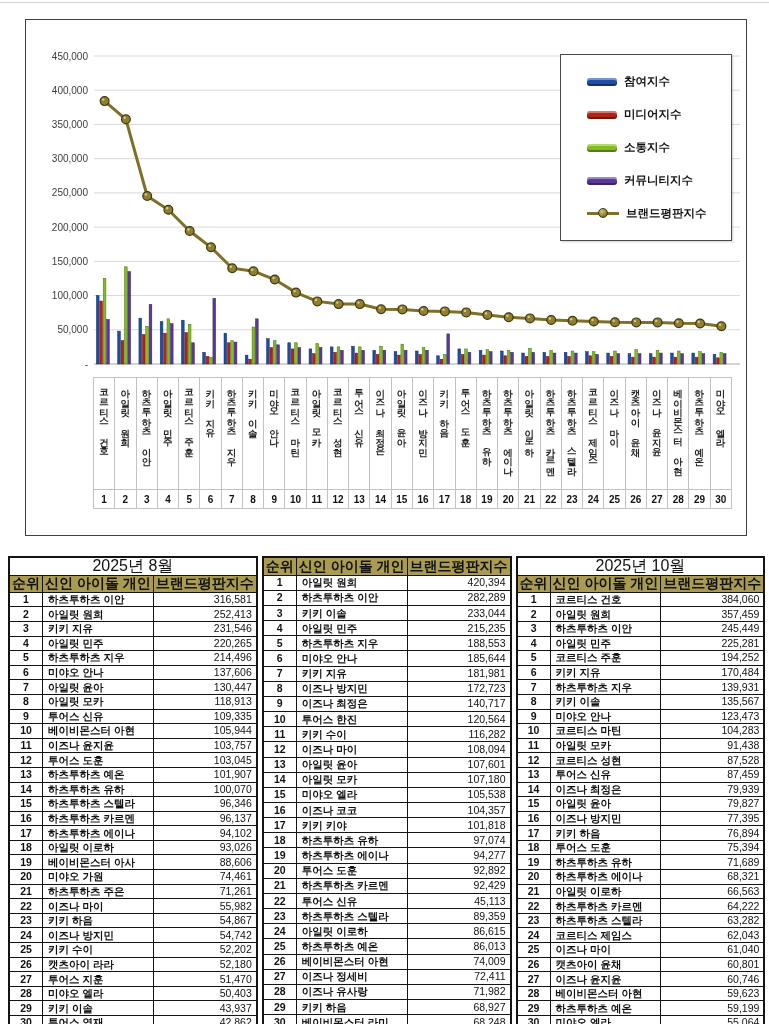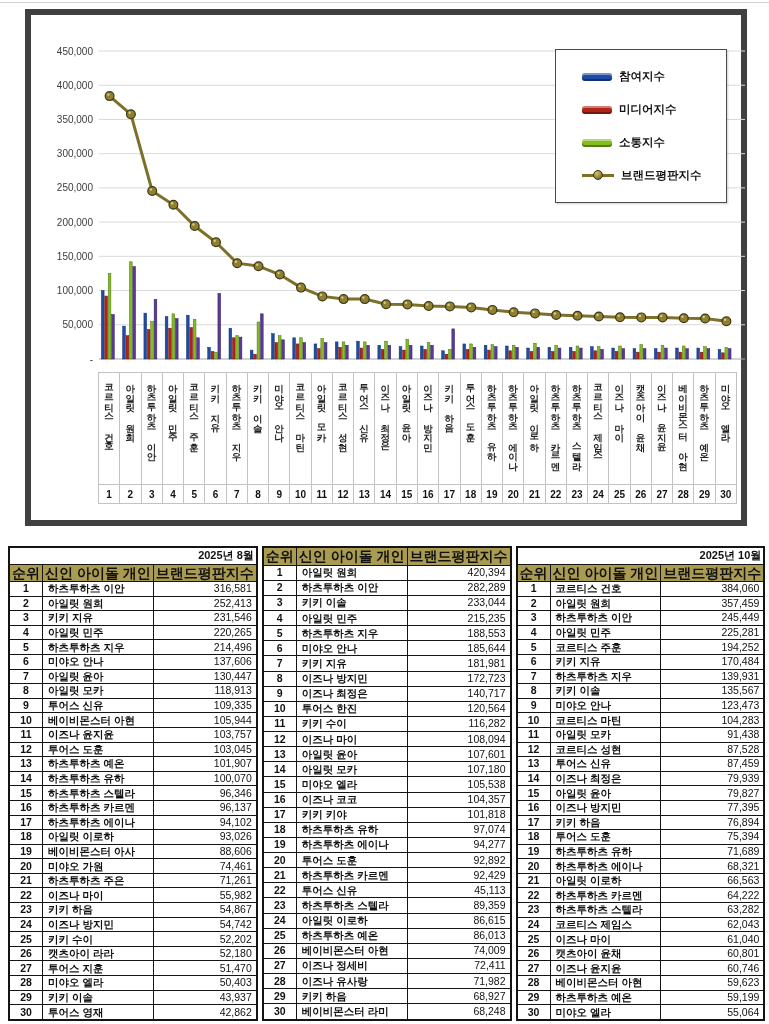--- a/index.html
+++ b/index.html
@@ -4,22 +4,22 @@
 <style>
   html,body { margin:0; padding:0; }
   body {
     width:769px; height:1024px; background:#ffffff; overflow:hidden;
     font-family:"Liberation Sans","DejaVu Sans",sans-serif; color:#111;
   }
   .top-rule { border-top:1px solid #d2d2d2; margin:2px 0 0 0; height:0; }
 
   
   .chart-panel {
-    position:relative; margin:6px 22px 0 25px; height:517px;
-    border:6px solid #404040; box-sizing:border-box; background:#fff;
+    position:relative; margin:16px 22px 0 25px; height:517px;
+    border:1px solid #404040; box-sizing:border-box; background:#fff;
     padding-top:26px;
   }
   svg.chart { display:block; margin-left:10px; }
 
   .xstrip { display:grid; grid-template-columns:repeat(30,1fr); margin-left:68px; width:638px; }
   .xcell {
     border:1px solid #c2c2c2; margin-left:-1px; margin-top:-1px; background:#fff;
     box-sizing:border-box; display:flex; justify-content:center; overflow:hidden;
   }
   .xcell.lbl { height:113px; align-items:flex-start; padding-top:4px; }
@@ -55,21 +55,21 @@
   
   .tables { display:flex; gap:4px; margin:20px 5px 0 8px; }
   table.month-table {
     border-collapse:collapse; flex:1; table-layout:fixed;
     border:2px solid #141414; background:#fff;
   }
   .month-table td, .month-table th {
     border:1px solid #141414; font-size:10.5px; padding:0 2px;
     height:13.6px; line-height:1.05; white-space:nowrap; overflow:hidden;
   }
-  tr.month-row td { font-weight:700; text-align:right; font-size:11px; height:16px; }
+  tr.month-row td { font-weight:400; text-align:center; font-size:16px; height:16px; }
   tr.cols-row th { background:#a99b51; font-weight:700; text-align:center; height:16px; font-size:14px; }
   td.rank { text-align:center; font-weight:700; }
   td.name { text-align:left; font-weight:700; padding-left:5px; }
   td.val  { text-align:right; font-weight:400; padding-right:4px; }
   col.c-rank { width:30px; } col.c-val { width:76px; }
 </style>
 </head>
 <body>
 
 <div class="top-rule"></div>
@@ -469,20 +469,24 @@
       </div>
       <div class="legend-item">
         <div class="sw-bar" style="background: rgb(178, 35, 24);"></div>
         <span class="legend-label">미디어지수</span>
       </div>
       <div class="legend-item">
         <div class="sw-bar" style="background: rgb(132, 189, 32);"></div>
         <span class="legend-label">소통지수</span>
       </div>
       <div class="legend-item">
+        <div class="sw-bar" style="background: rgb(90, 58, 153);"></div>
+        <span class="legend-label">커뮤니티지수</span>
+      </div>
+      <div class="legend-item">
         <div class="sw-line">
           <div class="ln" style="background: rgb(125, 112, 41);"></div>
           <div class="dot"></div>
         </div>
         <span class="legend-label">브랜드평판지수</span>
       </div>
     </div>
 </div>
 
 <div class="tables">

